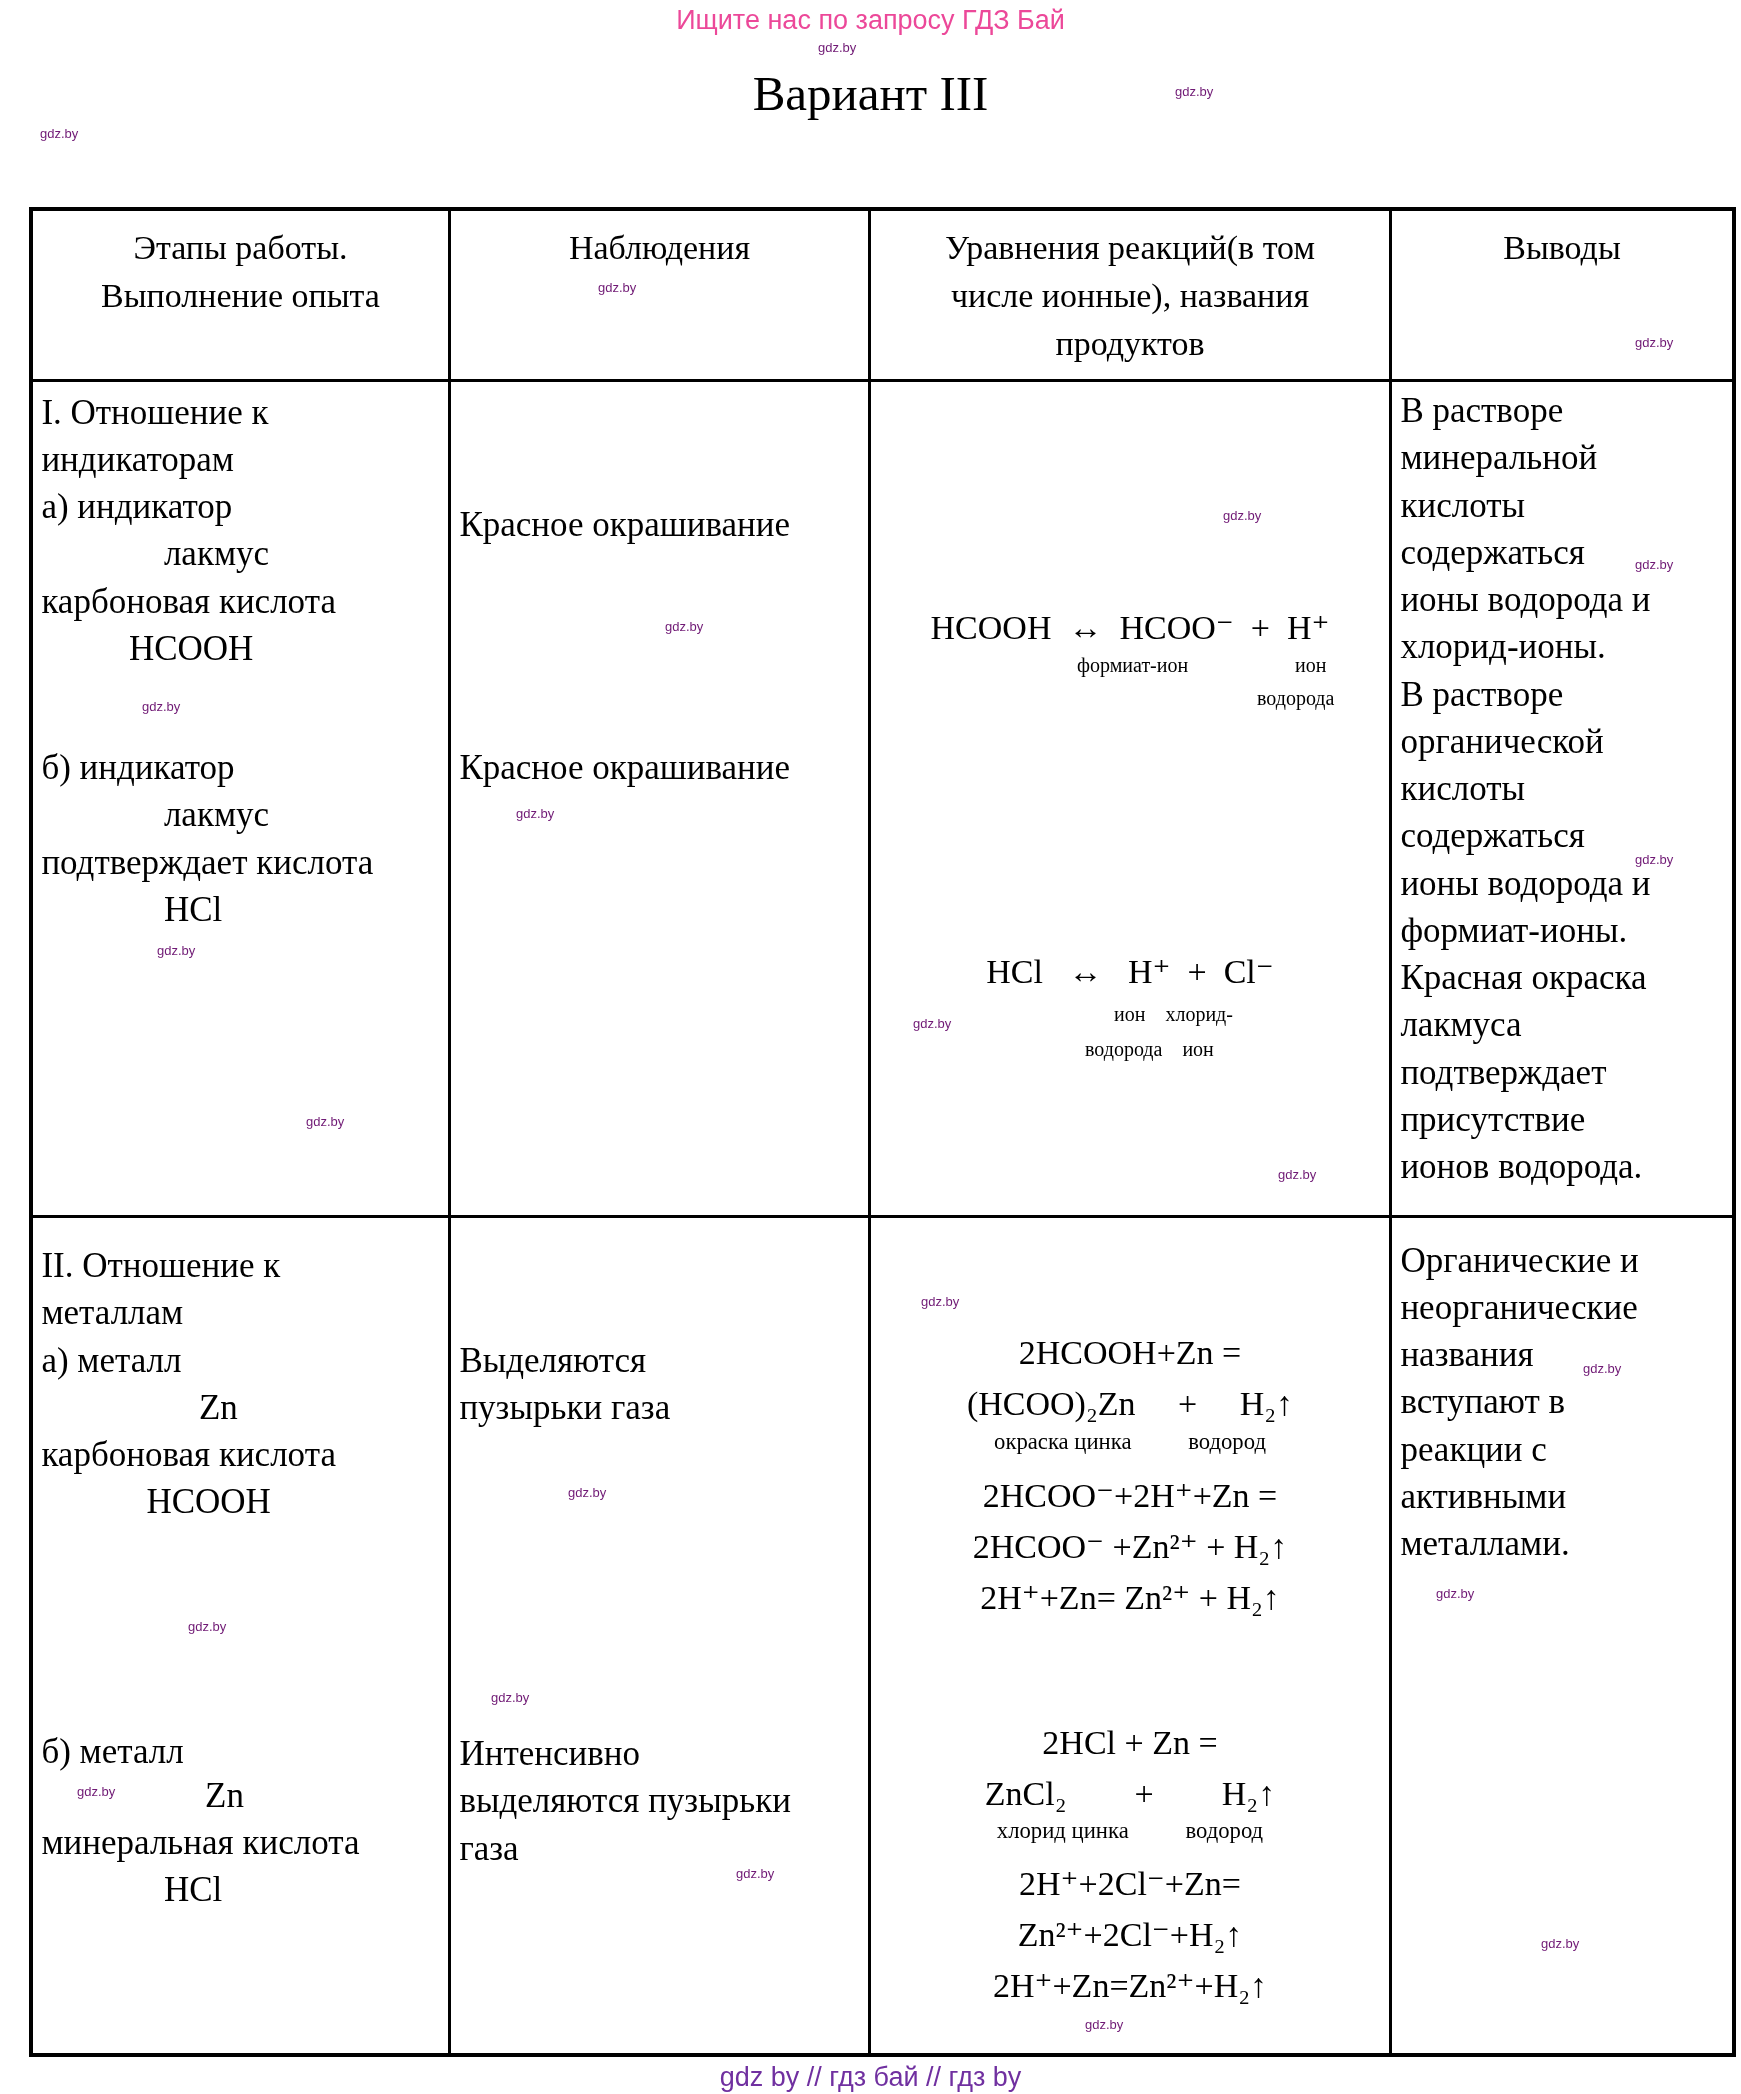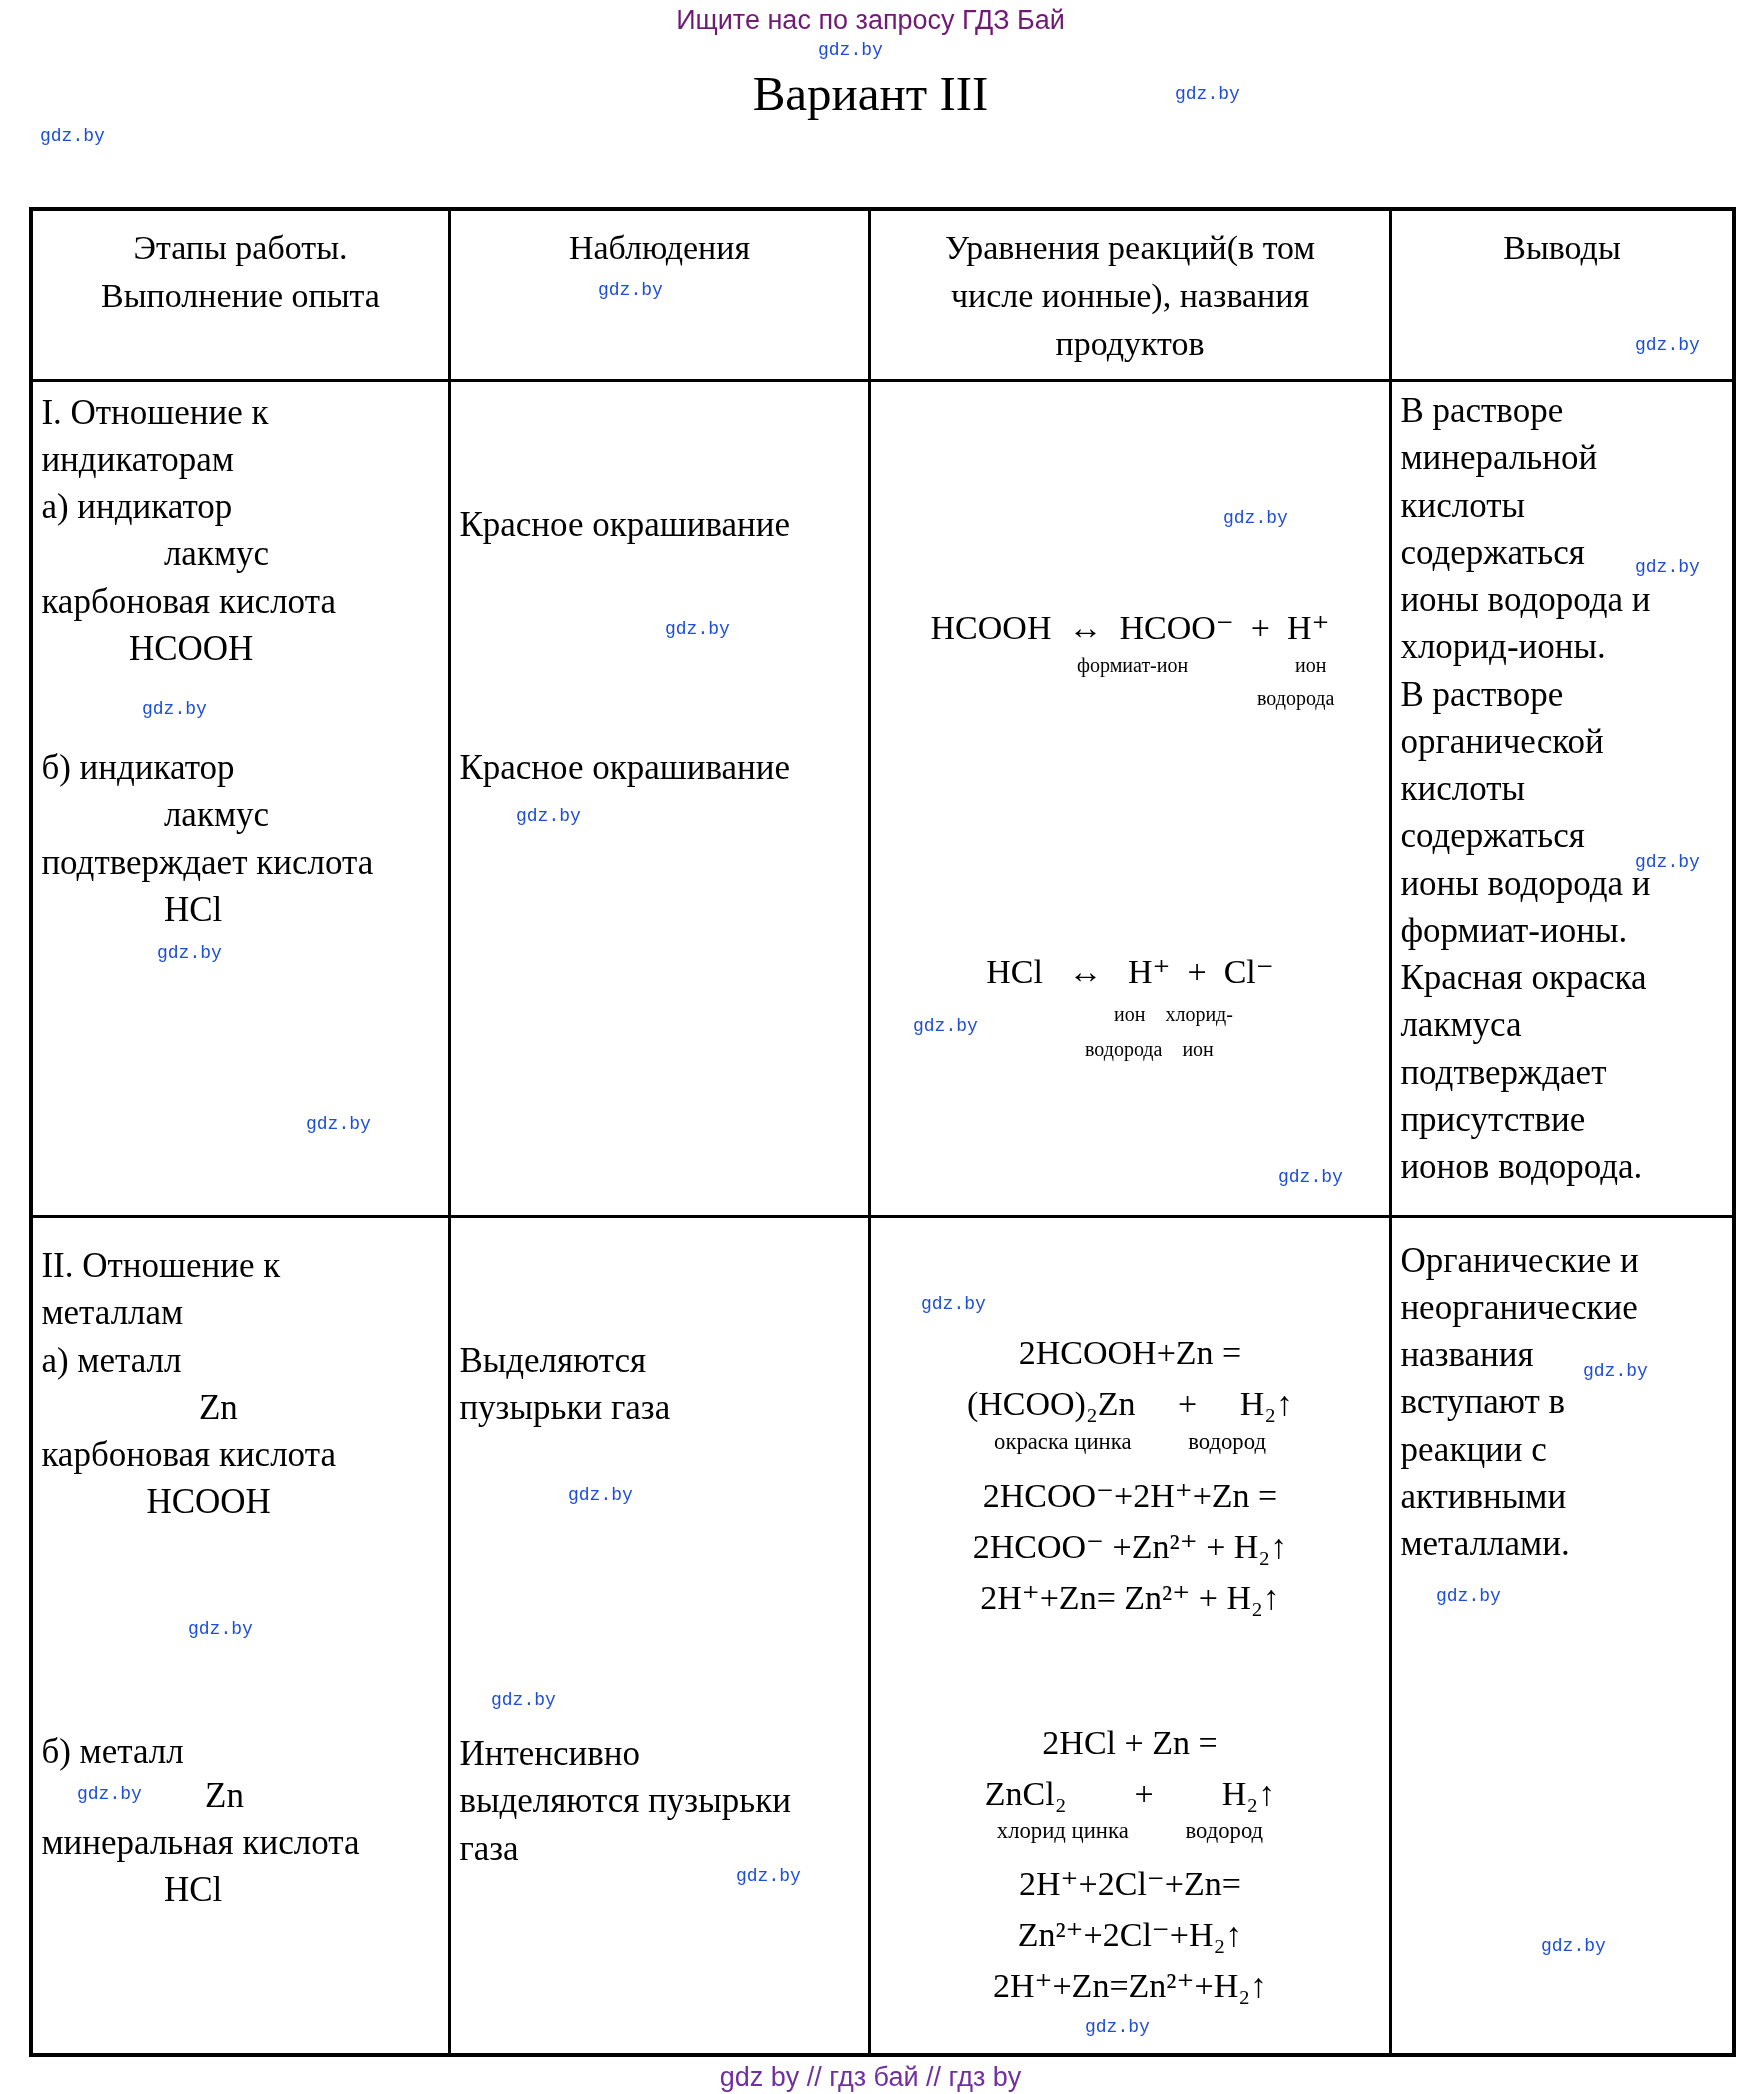--- a/index.html
+++ b/index.html
@@ -14,22 +14,22 @@
   }
   .title{
     position:absolute;top:65px;left:0;right:0;text-align:center;
     font-size:49px;font-weight:normal;margin:0;
   }
   .footer{
     position:absolute;top:2062px;left:0;right:0;text-align:center;
     font-family:"Liberation Sans","DejaVu Sans",sans-serif;font-size:27px;
   }
   .wm{
-    position:absolute;font-family:Liberation Mono, monospace;
-    font-size:18px;color:#1d4ed8;white-space:nowrap;
+    position:absolute;font-family:Liberation Sans, sans-serif;
+    font-size:13px;color:#701a75;white-space:nowrap;
   }
   .tbl{
     position:absolute;left:29px;top:207px;
     display:grid;
     grid-template-columns:415px 420px 521px 343px;
     grid-template-rows:168px 836px 838px;
     border:4.2px solid #000;background:#fff;
   }
   .c{position:relative;box-sizing:border-box;}
   .bl{border-left:3.4px solid #000;}
@@ -49,21 +49,21 @@
   .sm2{
     position:absolute;left:0;right:0;text-align:center;
     font-size:22.7px;white-space:pre;
   }
 </style>
 </head>
 <body>
 
 <div class="page">
 
-  <div class="promo" style="color: #701a75;">Ищите нас по запросу ГДЗ Бай</div>
+  <div class="promo" style="color: #ec4899;">Ищите нас по запросу ГДЗ Бай</div>
   <span class="wm" style="left:818px;top:40px">gdz.by</span>
   <h1 class="title">Вариант III</h1>
   <span class="wm" style="left:1175px;top:84px">gdz.by</span>
   <span class="wm" style="left:40px;top:126px">gdz.by</span>
 
   <div class="tbl">
 
     <div class="c">
       <div class="hd">Этапы работы.
 Выполнение опыта</div>

